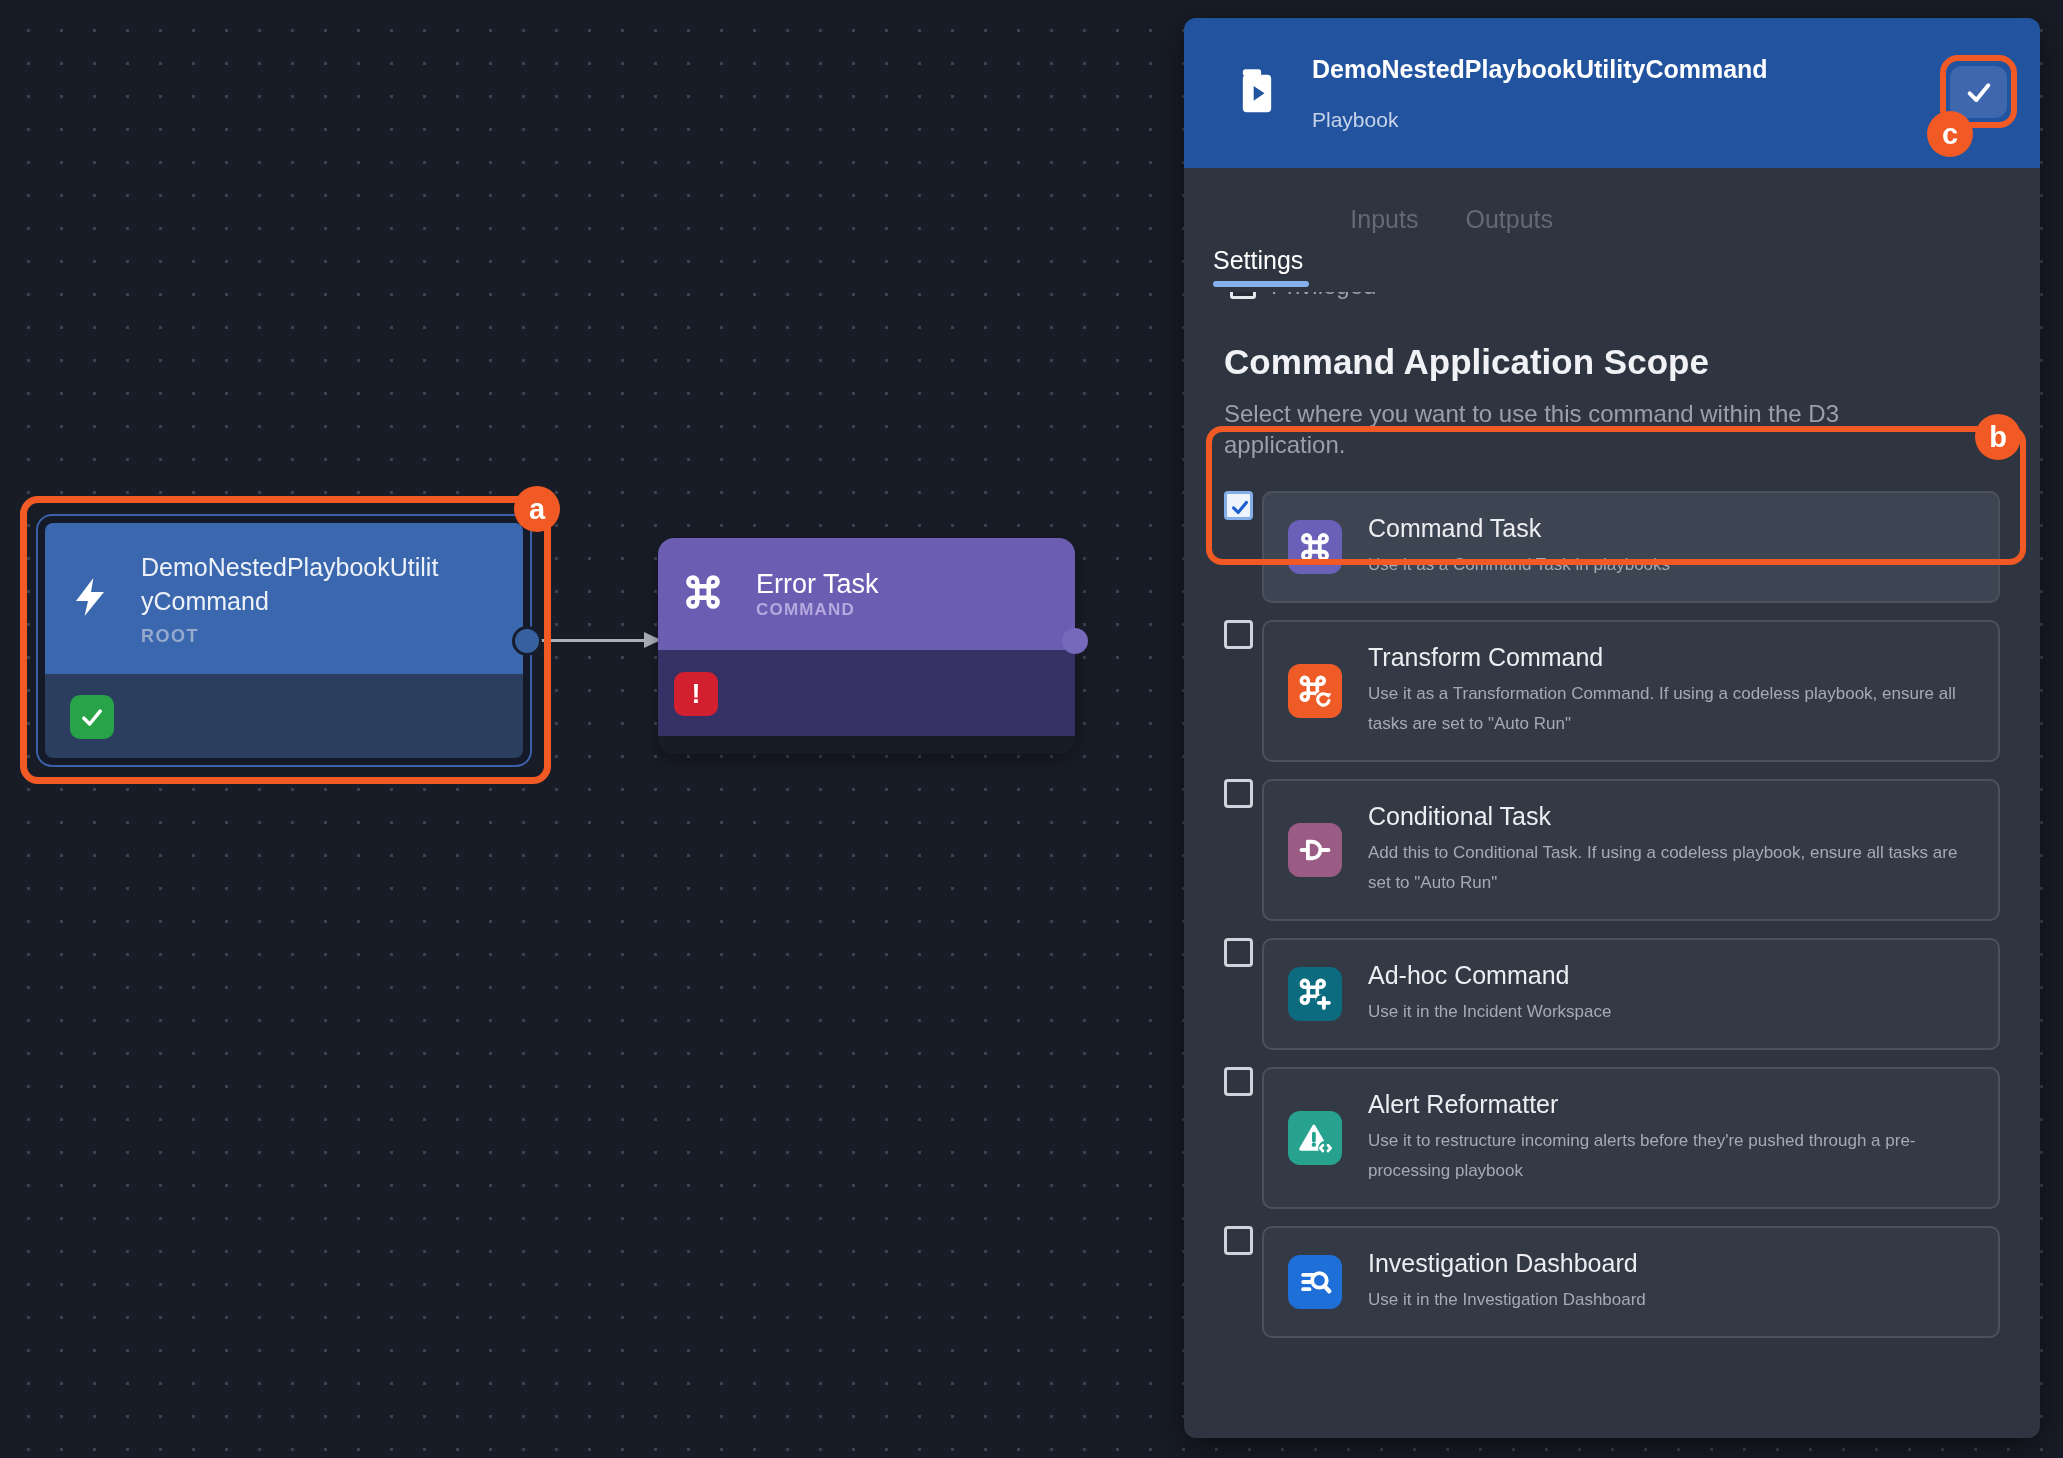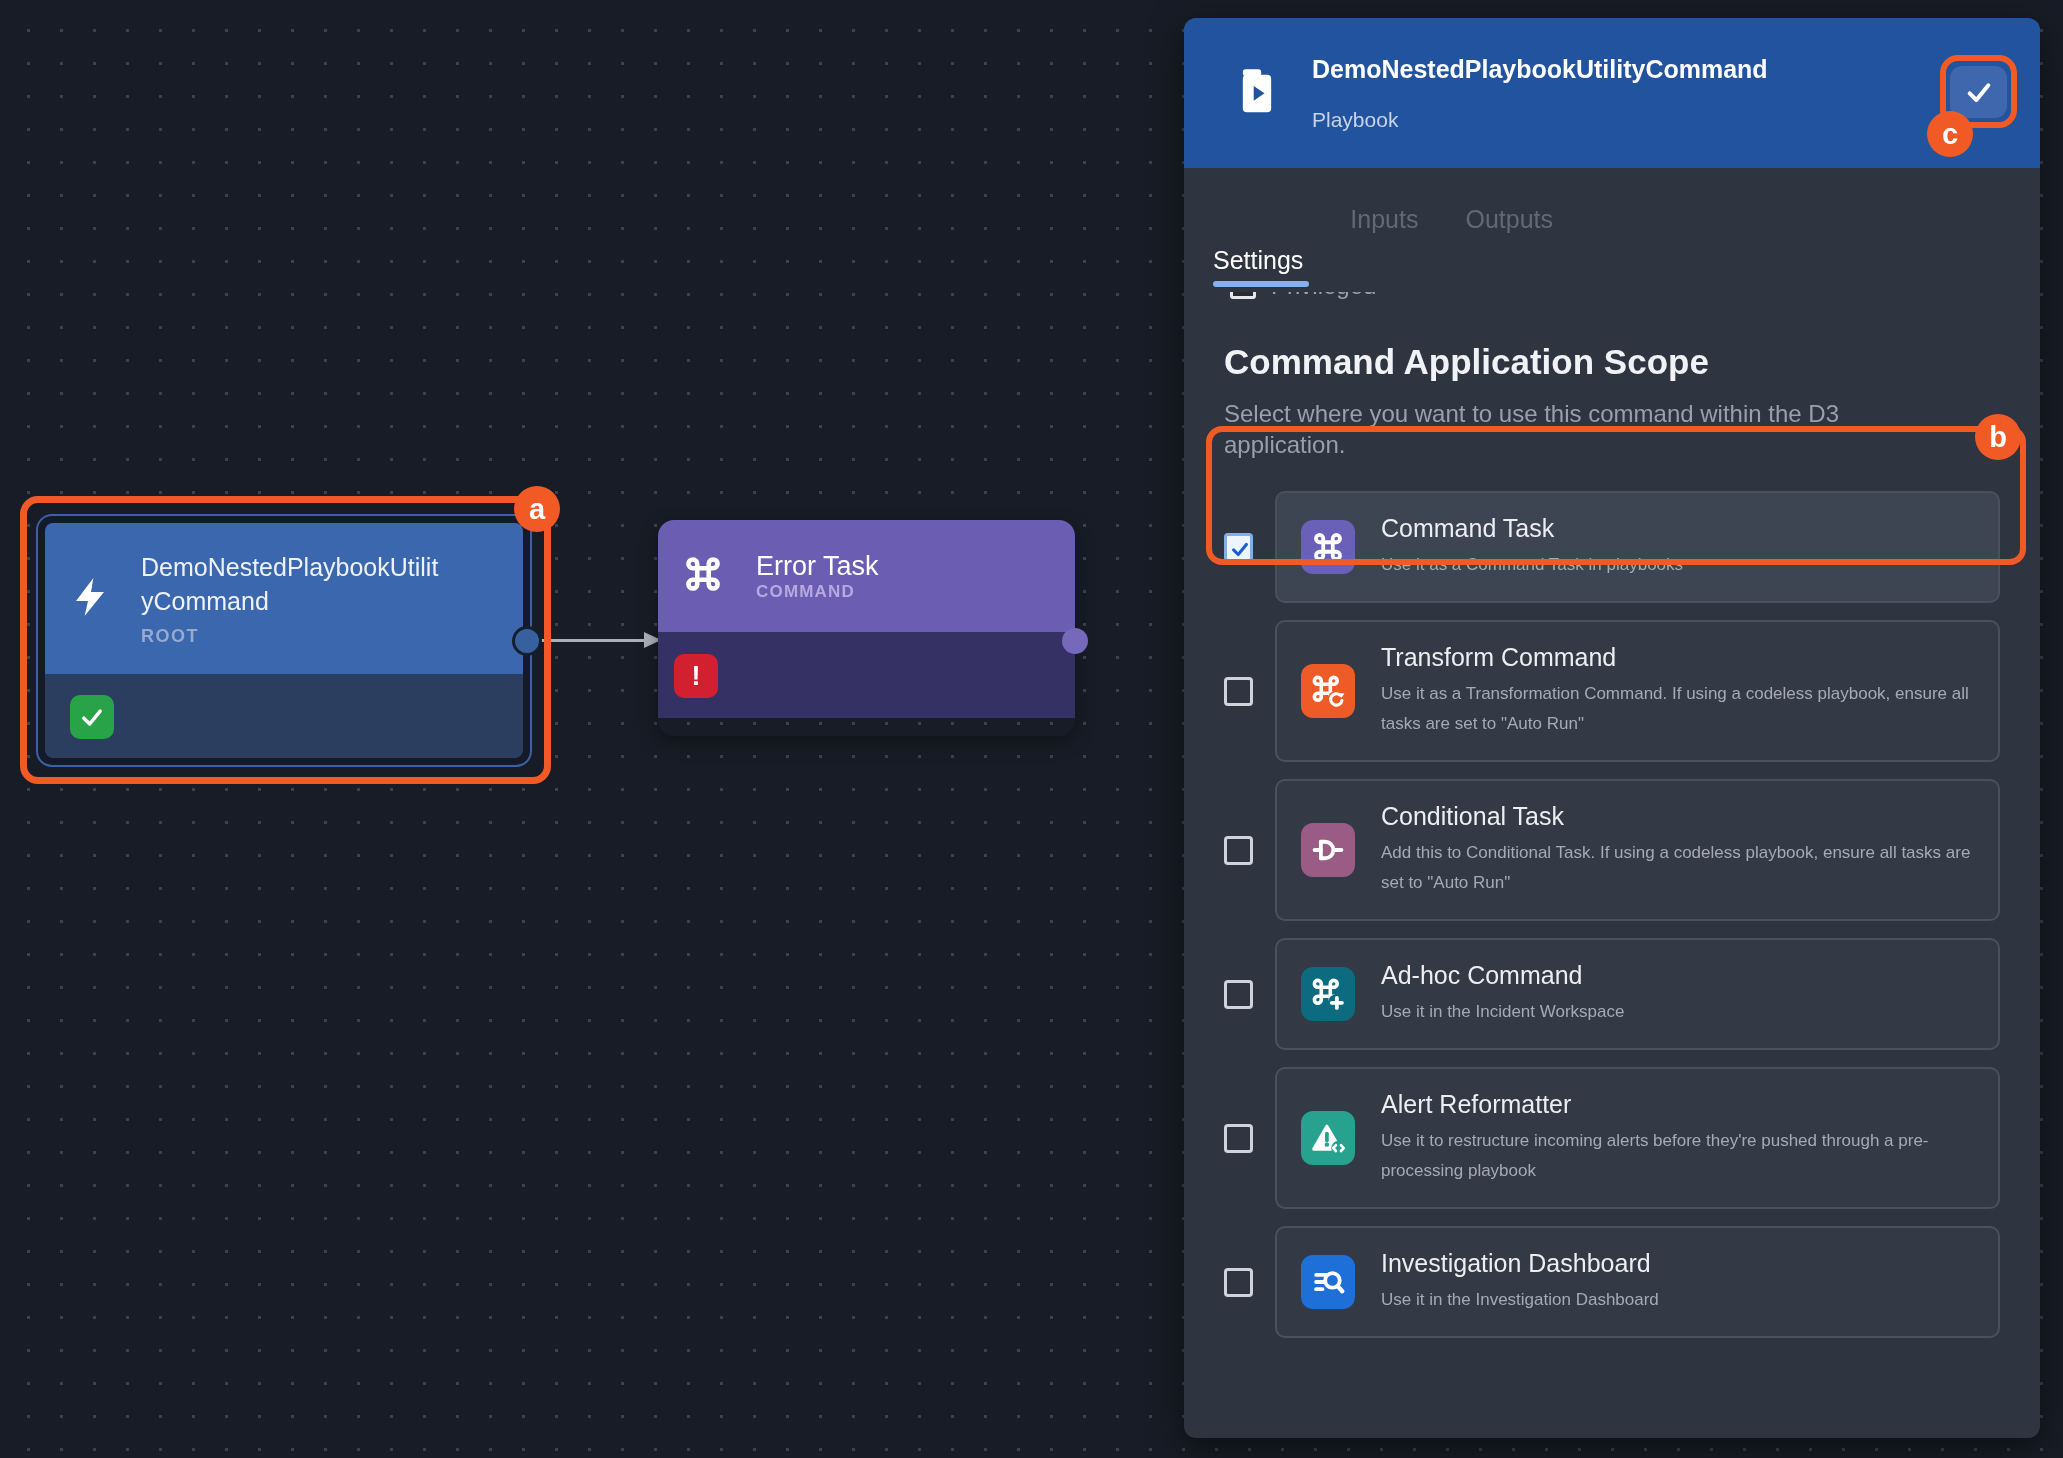--- a/index.html
+++ b/index.html
@@ -33,21 +33,21 @@
   .node-a-root{margin-top:8px;color:#96aacd;font-size:18px;font-weight:bold;letter-spacing:1.5px;}
   .node-a-bottom{
     height:84px;background:#2b3e60;border-radius:0 0 8px 8px;position:relative;
   }
   .badge-sq{
     position:absolute;width:44px;height:44px;border-radius:10px;
     display:flex;align-items:center;justify-content:center;
   }
   .green-badge{left:25px;top:21px;background:#28a348;}
   .node-err{
-    position:absolute;left:658px;top:520px;width:417px;height:216px;
+    position:absolute;left:658px;top:538px;width:417px;height:216px;
     border-radius:16px;overflow:hidden;box-shadow:0 6px 18px rgba(0,0,0,.35);
   }
   .node-err-head{
     height:112px;background:#6b5db2;display:flex;align-items:center;
     padding:0 18px 0 22px;box-sizing:border-box;gap:30px;
   }
   .node-err-title{color:#ffffff;font-size:27px;}
   .node-err-cmd{margin-top:0;color:#b5a9e0;font-size:17px;font-weight:bold;letter-spacing:1.2px;}
   .node-err-bottom{height:86px;background:#353165;position:relative;}
   .red-badge{left:16px;top:22px;background:#d32030;}
@@ -92,21 +92,21 @@
   .tab.active{color:#ffffff;margin-top:41px;}
   .tab.active::after{content:"";position:absolute;left:0;bottom:-12px;width:96px;height:6px;border-radius:3px;background:#85b1ef;}
   .panel-content{padding:0 40px;}
   .sliver{height:15px;overflow:hidden;position:relative;margin-top:3px;}
   .sliver-row{position:absolute;top:-20px;left:6px;display:flex;align-items:center;gap:15px;}
   .sliver-cb{width:26px;height:26px;box-sizing:border-box;border:3px solid #e4e7ec;border-radius:3px;background:#262b35;}
   .sliver-label{color:#9ba2ac;font-size:24px;}
   .scope-heading{margin-top:35px;color:#f0f2f6;font-size:35px;font-weight:bold;}
   .scope-desc{margin-top:16px;max-width:690px;color:#99a0aa;font-size:24px;line-height:31px;}
   .rows{margin-top:31px;}
-  .opt-row{display:flex;align-items:center;gap:22px;margin-bottom:17px;}
+  .opt-row{display:flex;align-items:flex-start;gap:9px;margin-bottom:17px;}
   .cb{
     width:29px;height:29px;box-sizing:border-box;border-radius:4px;flex-shrink:0;
     border:3px solid #cfd4dc;background:transparent;position:relative;
   }
   .cb.checked{background:#eef4fe;border:3px solid #84aee8;}
   .cb.checked svg{position:absolute;left:2px;top:2px;}
   .cb:not(.checked) svg{display:none;}
   .opt-card{
     flex:1;box-sizing:border-box;border:2px solid #4a515d;border-radius:10px;
     background:#333945;padding:21px 24px;display:flex;align-items:center;gap:26px;

